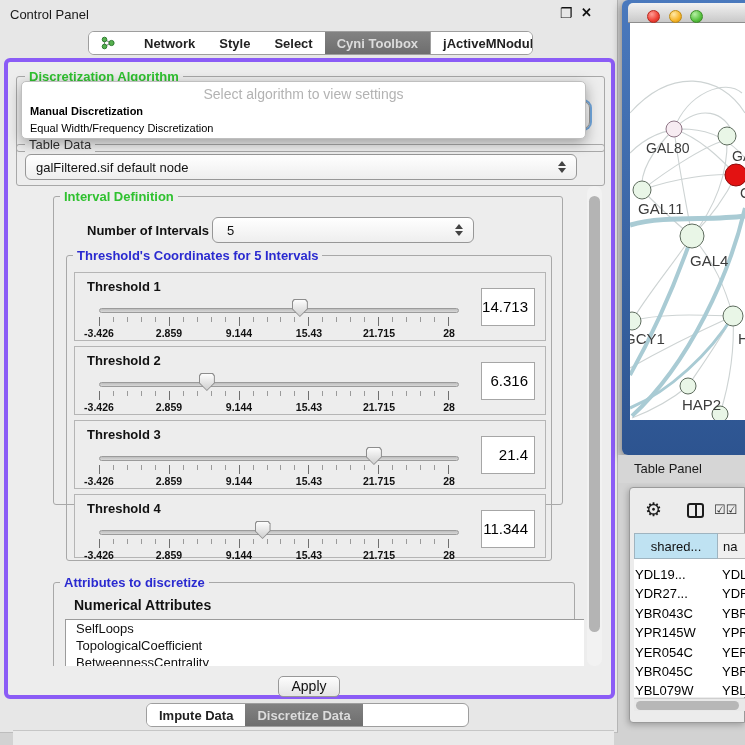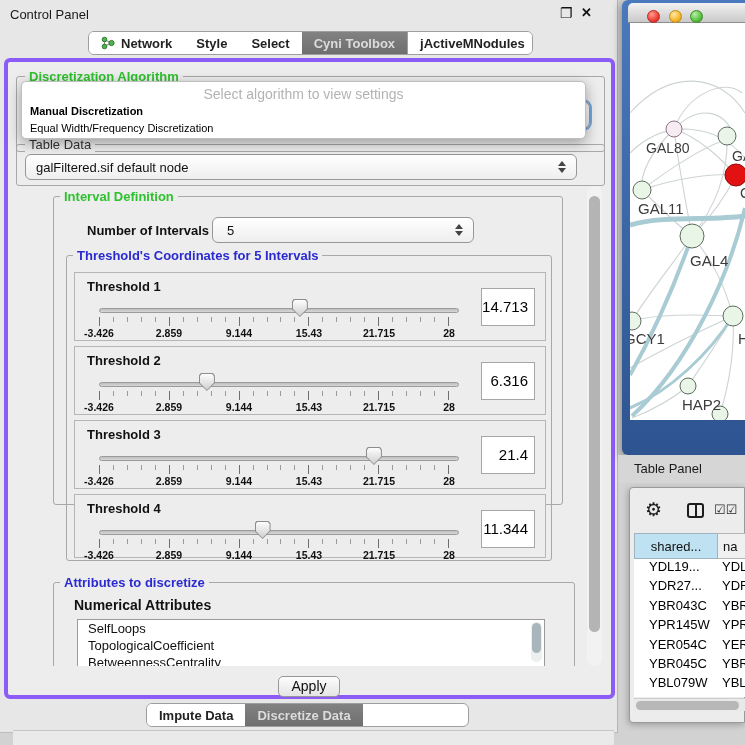--- a/index.html
+++ b/index.html
@@ -12,21 +12,21 @@
         border-right:1px solid #b5b5b5; border-bottom:1px solid #bdbdbd; }
   #cp-title { left:10px; top:7px; font-size:13px; color:#1a1a1a; }
   .win-ic { top:5px; font-size:13px; color:#111; font-weight:bold; cursor:default; }
   #ic-float { left:560px; font-weight:normal; font-size:14px; }
   #ic-close { left:581px; }
 
   
   .tabbar { height:24px; display:flex; align-items:stretch; background:#fff;
             border:1px solid #9e9e9e; border-radius:6px; overflow:hidden; }
   .tab { display:flex; align-items:center; padding:0 12px; font-size:13px; font-weight:bold;
-         color:#222; background:#fff; white-space:nowrap; }
+         color:#222; background:#fff; white-space:nowrap;gap:23px; }
   .tab.sel { background:linear-gradient(#828282,#6e6e6e); color:#dcdcdc; }
   .tabsep { width:1px; background:#c9c9c9; margin:4px 0; }
   #toptabs { left:88px; top:31px; width:445px; }
   #bottabs { left:146px; top:703px; width:323px; }
 
   
   #panel { left:4px; top:58px; width:611px; height:641px; background:#ededed;
            border:4px solid #8b5cf6; border-radius:6px; }
 
   .group { position:absolute; border:1px solid #a8a8a8; border-radius:3px; }
@@ -72,22 +72,22 @@
   .ticks { position:absolute; left:24px; top:44px; width:350px; height:22px;
            background:
              repeating-linear-gradient(90deg,#6f6f6f 0 1px,transparent 1px 69.8px) 0 0/350px 9px no-repeat,
              repeating-linear-gradient(90deg,#9a9a9a 0 1px,transparent 1px 13.96px) 0 0/350px 5px no-repeat; }
   .tl { position:absolute; top:10px; transform:translateX(-50%); font-size:10.5px; font-weight:bold; color:#111; white-space:nowrap; }
   .vbox { position:absolute; left:406px; top:15px; width:54px; height:38px; background:#fff;
           border:1px solid #a6a6a6; font-size:15px; color:#000; text-align:right;
           line-height:36px; padding-right:6px; }
 
   
-  #attrlist { left:56px; top:616px; width:468px; height:48px; background:#fff;
-              border:1px solid #9b9b9b; overflow:hidden; font-size:13px; color:#111;margin-left:12px; }
+  #attrlist { left:56px; top:616px; width:556px; height:48px; background:#fff;
+              border:1px solid #9b9b9b; overflow:hidden; font-size:13px; color:#111; }
   #attrlist .li { padding:1px 0 1px 10px; height:17px; }
   #attr-sb { position:absolute; right:2px; top:2px; width:11px; height:40px; background:#eceff0; border-radius:5px; }
   #attr-sb .th { position:absolute; left:1px; right:1px; top:1px; height:30px; background:#a8b6bb; border-radius:5px; }
 
   #applyrow { left:5px; top:668px; width:601px; height:29px; border-top:1px solid #c6c6c6; background:#eaeaea;
               border-radius:0 0 6px 6px; }
   #apply { left:270px; top:673px; width:62px; height:21px; background:linear-gradient(#fdfdfd,#e4e4e4);
            border:1px solid #989898; border-radius:5px; font-size:14px; color:#111;
            text-align:center; line-height:19px; }
 
@@ -113,21 +113,21 @@
   #colicon { left:687px; top:503px; width:17px; height:15px; border:2px solid #1c1c1c; border-radius:3px; }
   #colicon:before { content:""; position:absolute; left:50%; top:0; bottom:0; width:2px; background:#1c1c1c; transform:translateX(-1px); }
   #checks { left:714px; top:502px; font-size:13px; color:#2a2a2a; letter-spacing:0px; }
   .hcell { position:absolute; top:533px; height:26px; font-size:13px; color:#111;
            display:flex; align-items:center; }
   #hc1 { left:634px; width:84px; background:#bfe2f2; border:1px solid #9fb4c0; justify-content:center; }
   #hc2 { left:718px; width:27px; background:#f0f0f0; border-top:1px solid #b5b5b5; border-bottom:1px solid #b5b5b5; padding-left:5px; overflow:hidden; }
   #tbody { left:634px; top:559px; width:111px; height:138px; background:#fff; overflow:hidden; }
   .trw { height:19.4px; font-size:13px; color:#000; white-space:nowrap; }
   .trw span { display:inline-block; }
-  .trw .c1 { width:84px; padding-left:15px; }
+  .trw .c1 { width:84px; padding-left:1px;margin-top:8px; }
   .trw .c2 { padding-left:4px; }
   #hsb { left:634px; top:698px; width:111px; height:13px; background:#e9e9e9; border-top:1px solid #cfcfcf; }
   #hsb .th { position:absolute; left:2px; top:2px; width:103px; height:9px; background:#b7b7b7; border-radius:5px; }
 </style>
 </head>
 <body>
 
 <div class="abs" id="cp">
   <div class="abs" id="cp-title">Control Panel</div>
   <div class="abs win-ic" id="ic-float">❐</div>

